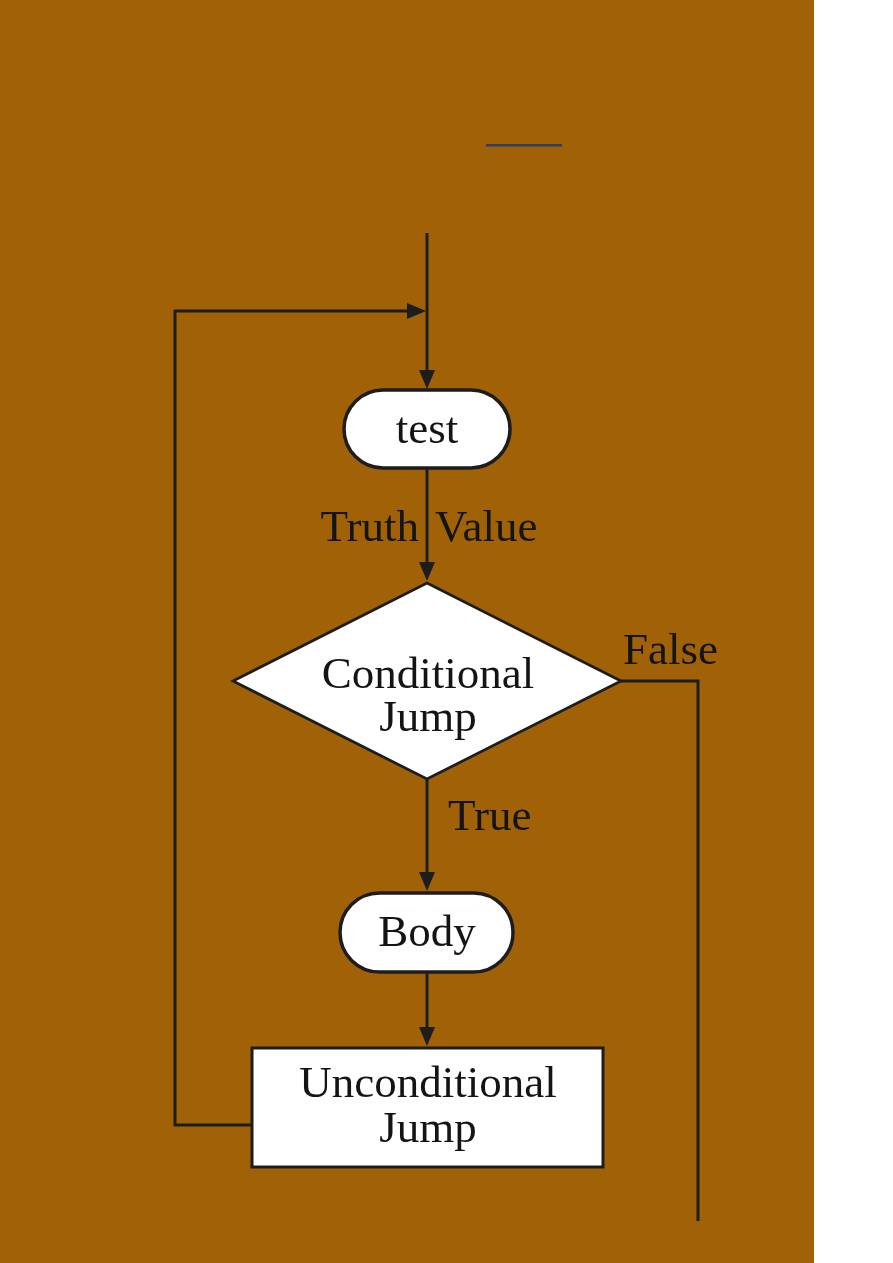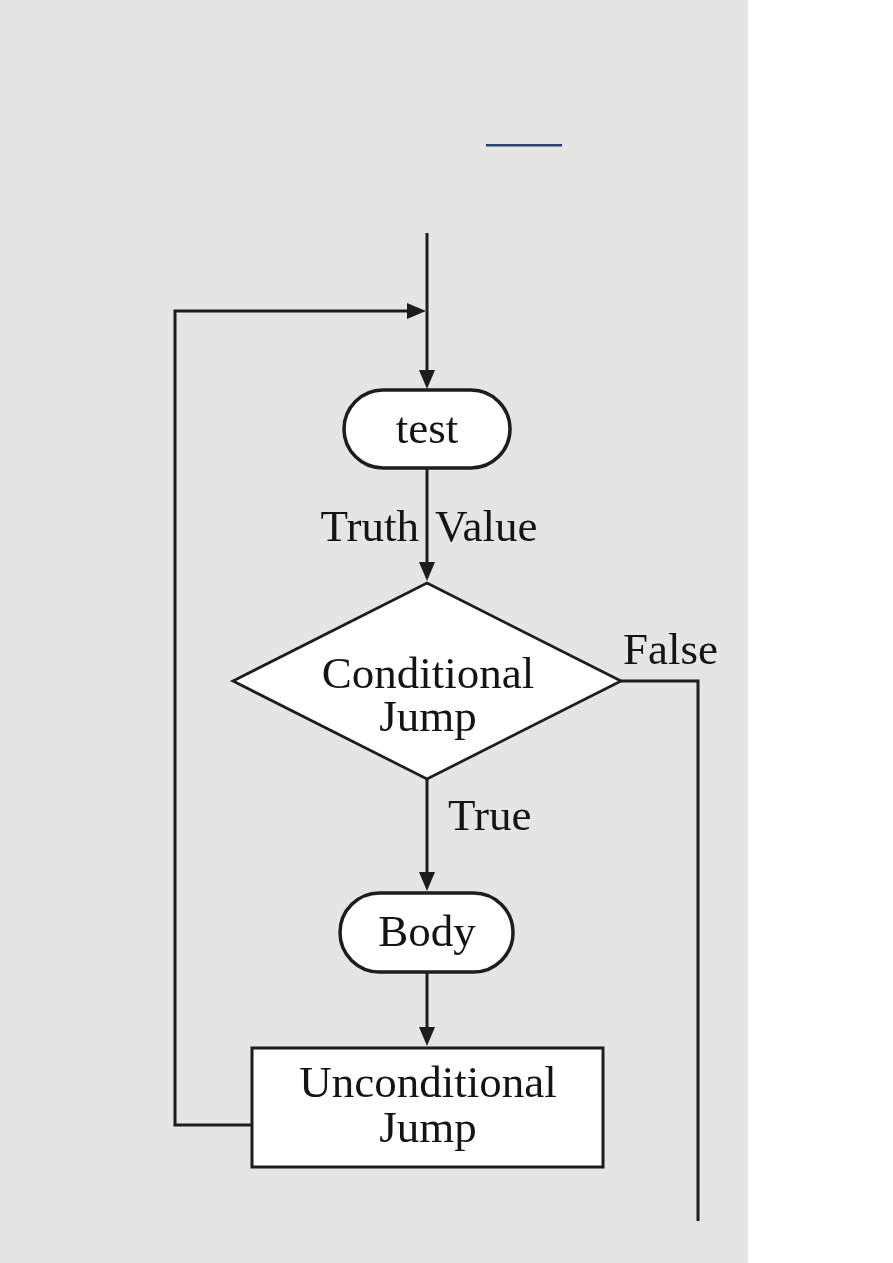--- a/index.html
+++ b/index.html
@@ -2,23 +2,23 @@
 <html><head>
 <meta charset="utf-8">
 <style>
   html, body {
     margin: 0;
     padding: 0;
     background: #ffffff;
   }
   .page {
     position: relative;
-    width: 748px;
+    width: 814px;
     height: 1263px;
-    background: #e5e5e5;
+    background: #a16207;
     overflow: hidden;
     font-family: "Liberation Serif", "DejaVu Serif", serif;
   }
   svg .shape {
     fill: #ffffff;
     stroke: #1d1d1d;
   }
   svg .edge {
     fill: none;
     stroke: #1d1d1d;

